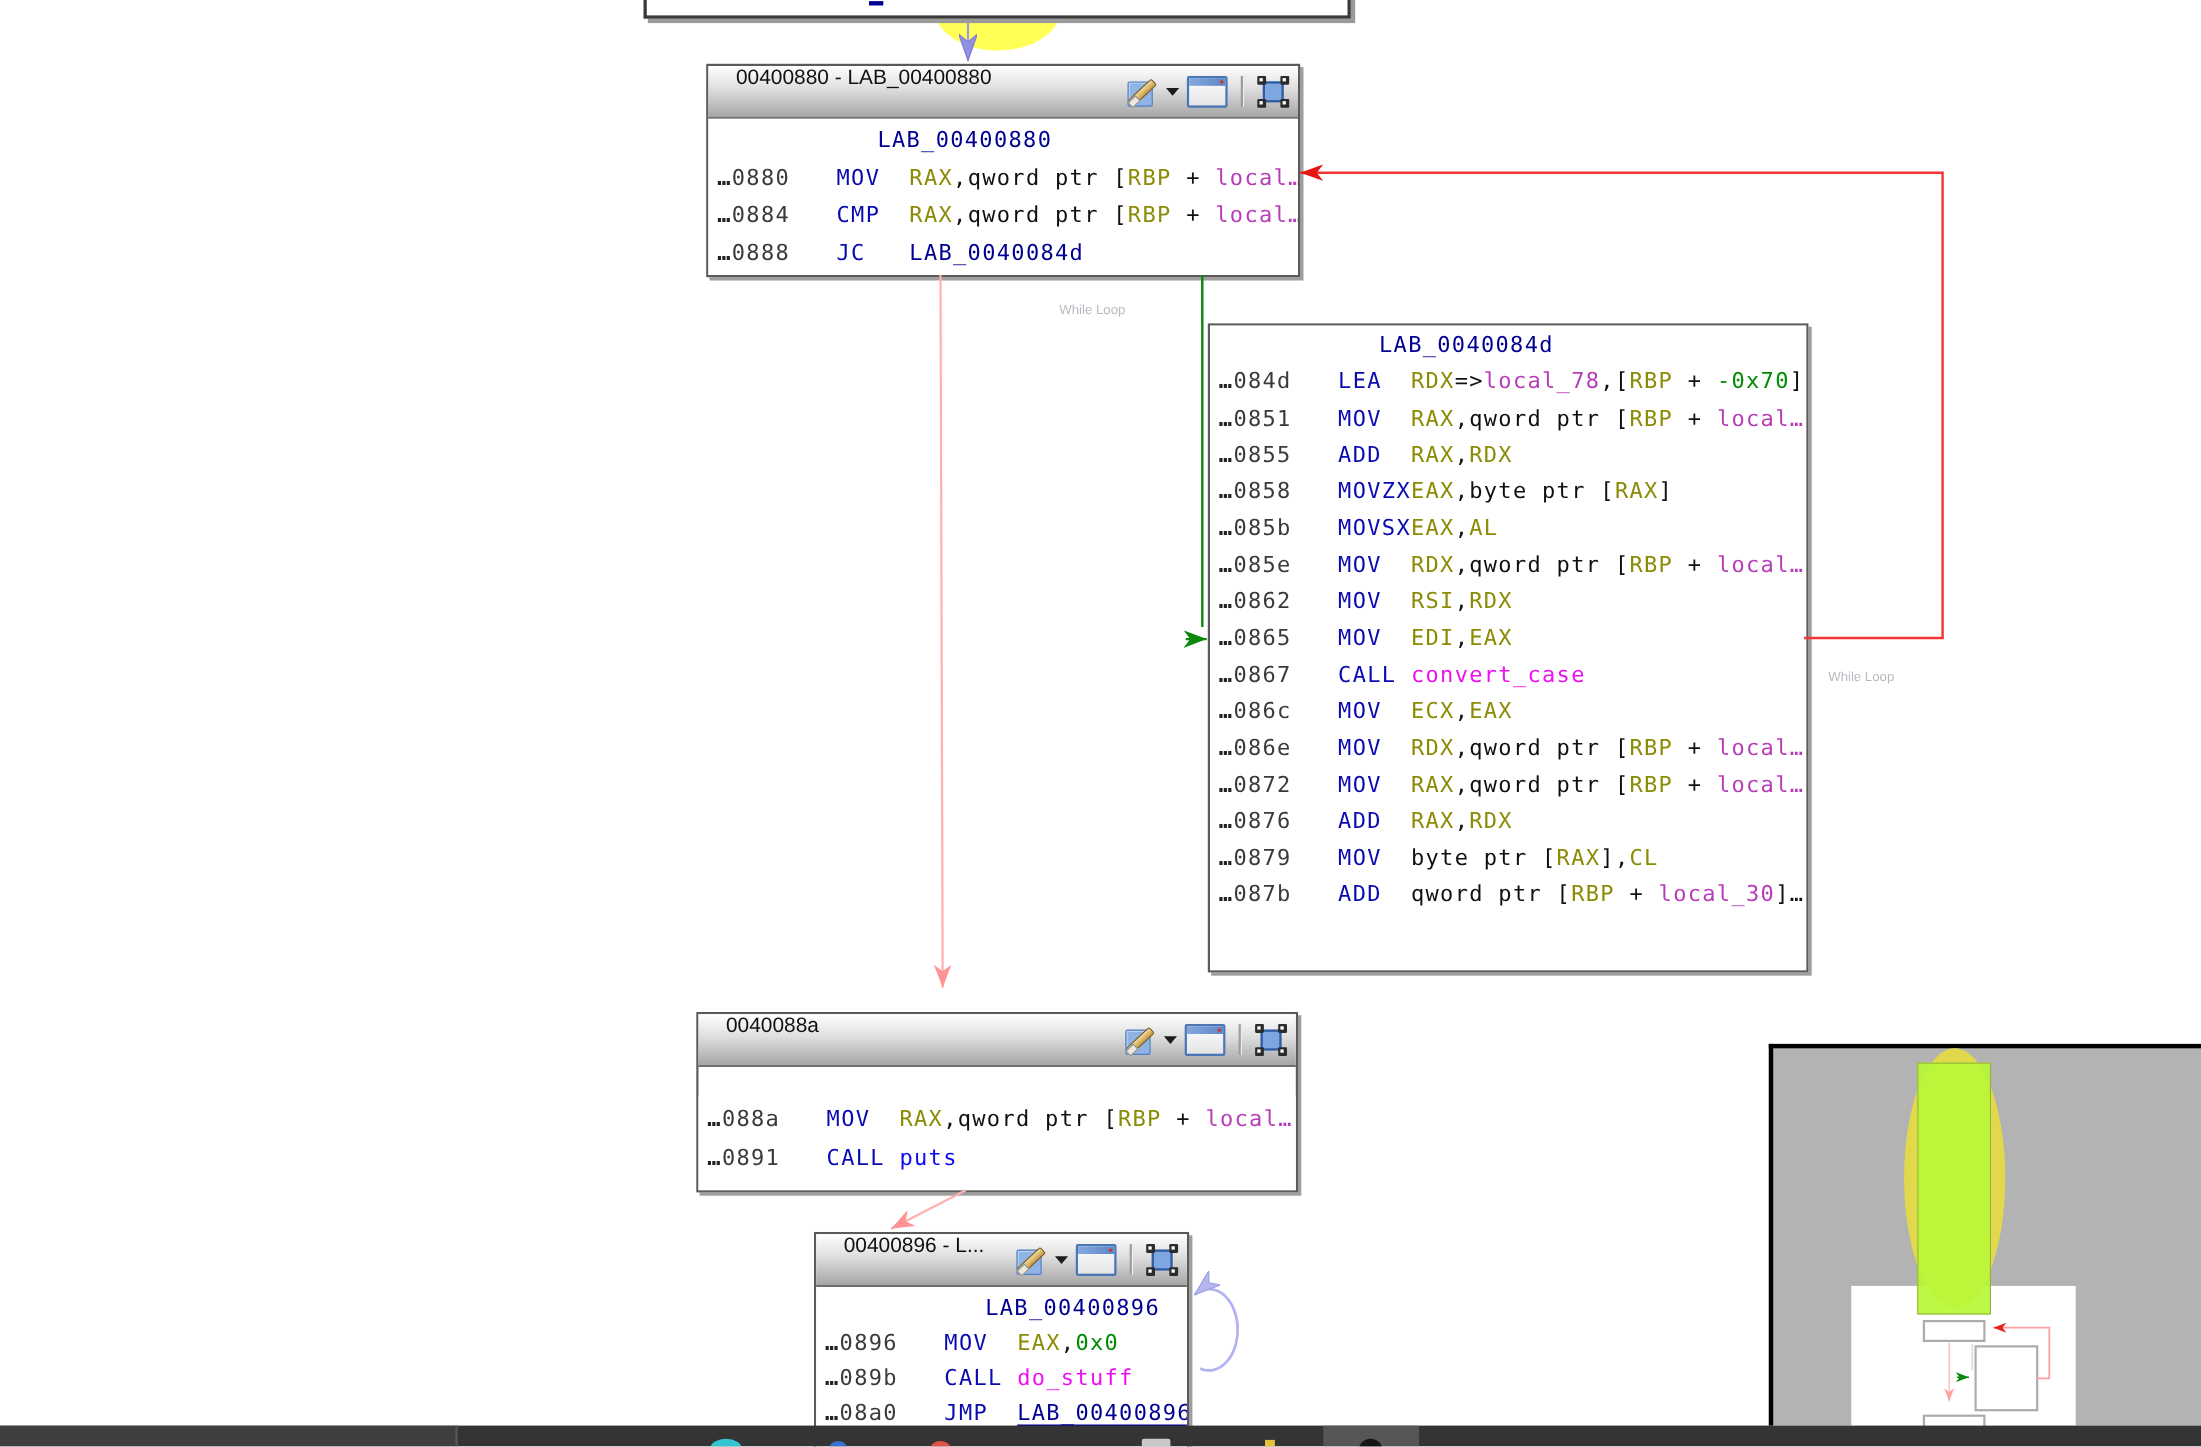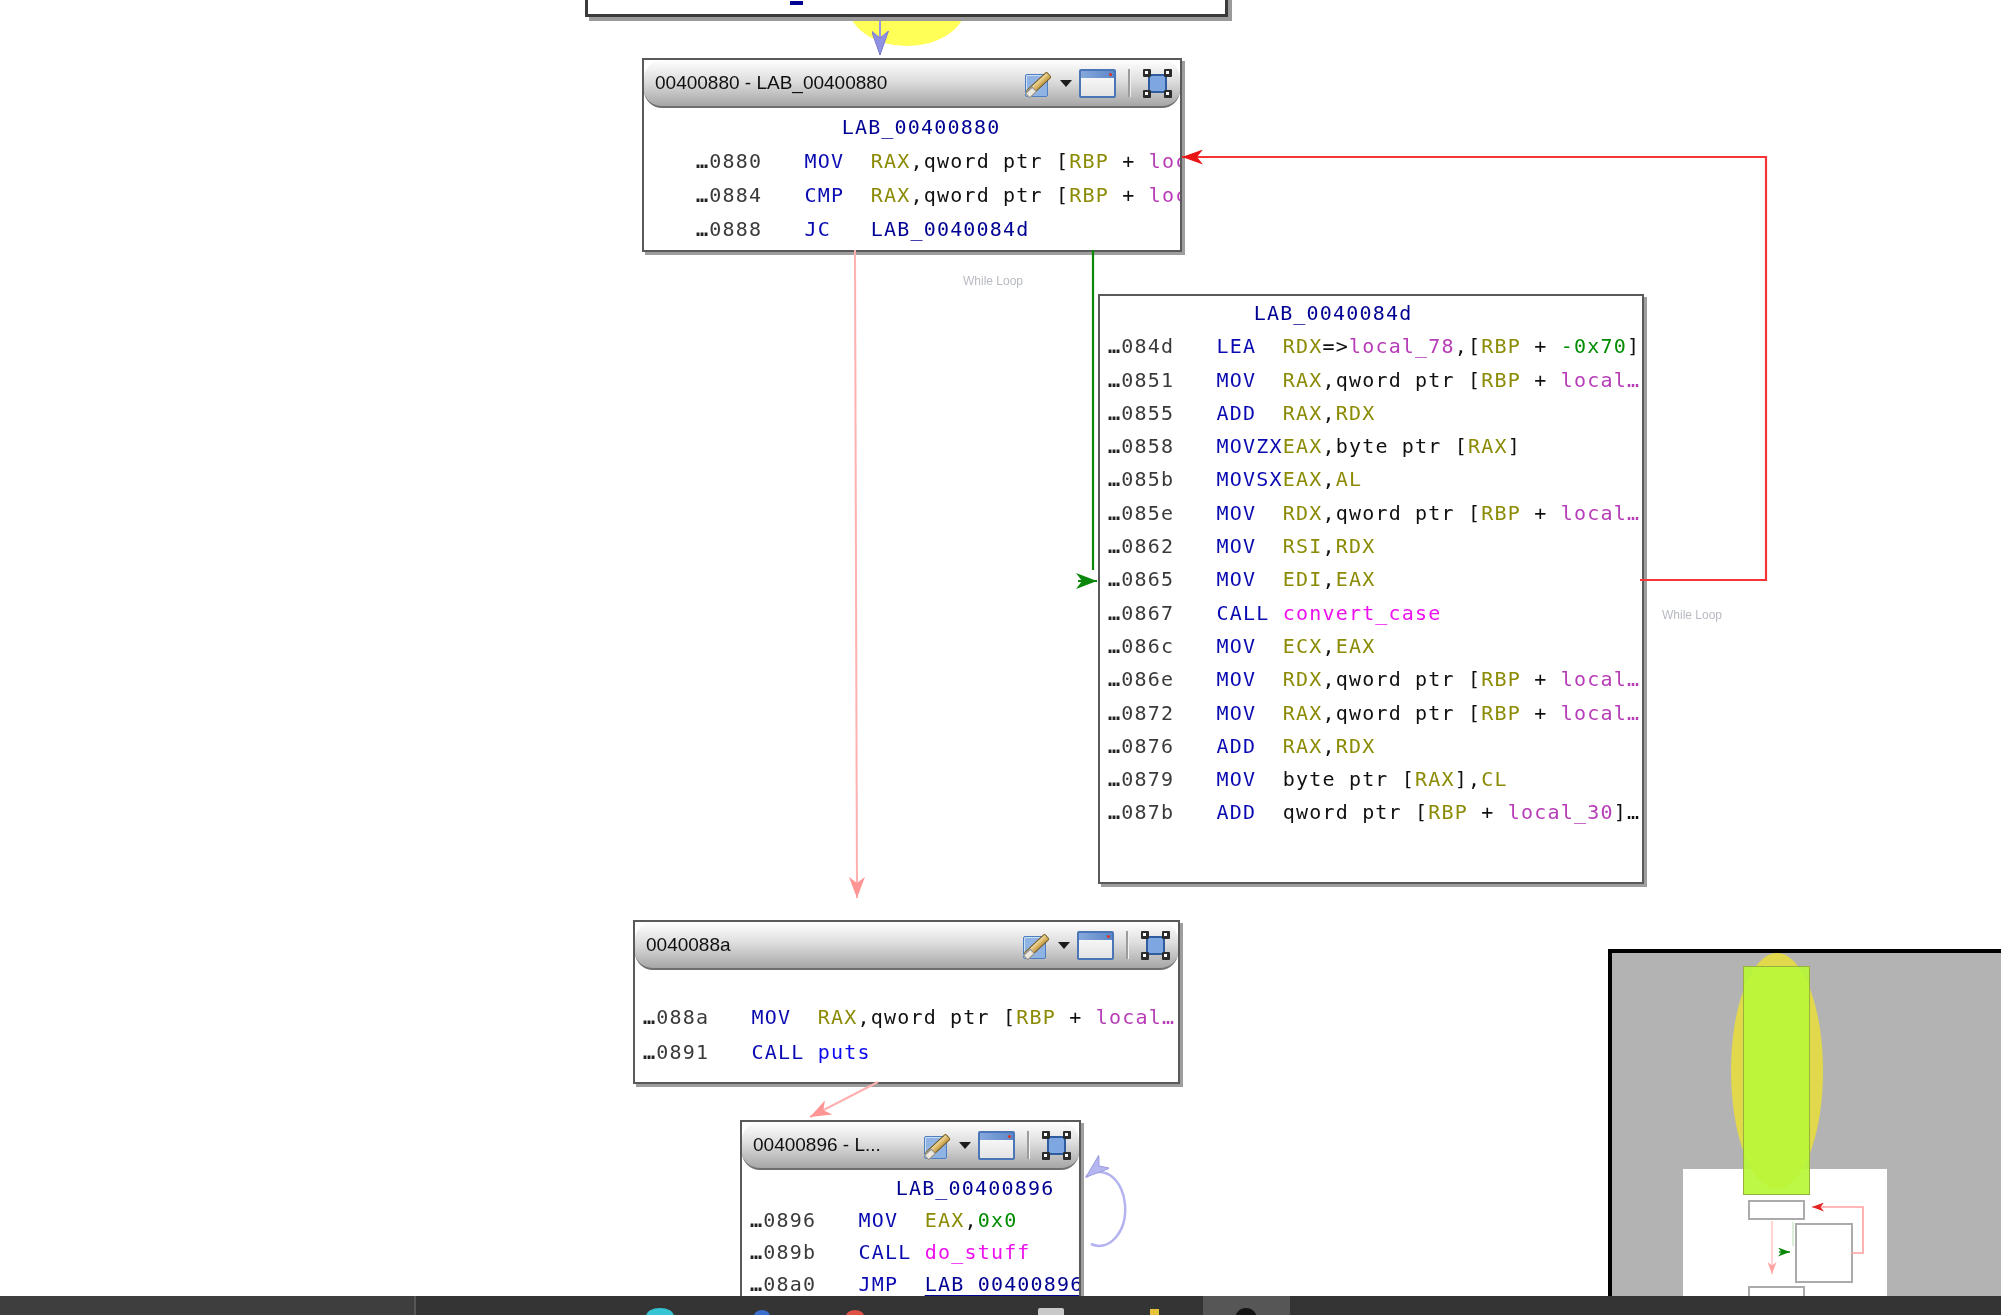--- a/index.html
+++ b/index.html
@@ -1,23 +1,23 @@
 <!DOCTYPE html>
 <html><head>
 <meta charset="utf-8">
 <style>
   html,body{margin:0;padding:0;}
   body{width:2001px;height:1315px;position:relative;overflow:hidden;background:#ffffff;
        font-family:"Liberation Sans",sans-serif;}
   
   .block{position:absolute;background:#fff;border:2px solid #5a5a5a;box-shadow:3px 3px 0 #9e9e9e;
          display:flex;flex-direction:column;z-index:20;}
-  .block-header{height:48px;flex:0 0 48px;display:flex;align-items:center;gap:7px;
-         padding:0 8px 0 11px;background:linear-gradient(180deg,#ffffff 0%,#dedede 45%,#a6a6a6 100%);
-         border-bottom:2px solid #6f6f6f;box-sizing:border-box;border-radius:18px;}
+  .block-header{height:48px;flex:0 0 48px;display:flex;gap:7px;
+         padding:0 8px 0 25px;background:linear-gradient(180deg,#ffffff 0%,#dedede 45%,#a6a6a6 100%);
+         border-bottom:2px solid #6f6f6f;box-sizing:border-box;}
   .block-title{flex:1;font-size:19px;color:#101010;white-space:nowrap;overflow:hidden;}
   .block-body{flex:1;overflow:hidden;background:#fff;}
   .code-row{white-space:pre;font-family:"DejaVu Sans Mono",monospace;font-size:20px;
             letter-spacing:1.2px;height:var(--lh);line-height:var(--lh);padding-left:8px;}
   .c-dots{font-weight:bold;color:#222;}
   .c-addr{color:#3a3a3a;}
   .c-mn{color:#0a0ab2;padding-left:29px;}
   .c-lbl{color:#000092;}
   .u{text-decoration:underline;text-underline-offset:4px;}
   .c-reg{color:#8b8b05;}
@@ -107,21 +107,21 @@
         <span class="ic-sep"></span>
         <span class="ic-sel">
           <span class="sel-sq"></span>
           <i class="hdl h1"></i>
           <i class="hdl h2"></i>
           <i class="hdl h3"></i>
           <i class="hdl h4"></i>
         </span>
       </span>
   </div>
-  <div class="block-body" style="--lh:34px;padding-top:2px;margin-left:44px;">
+  <div class="block-body" style="--lh:34px;padding-top:2px;">
       <div class="code-row"><span class="c-lbl">           LAB_00400880</span></div>
       <div class="code-row"><span class="c-dots">…</span><span class="c-addr">0880 </span><span class="c-mn">MOV  </span><span class="c-reg">RAX</span><span class="c-pl">,qword ptr [</span><span class="c-reg">RBP</span><span class="c-pl"> + </span><span class="c-var">local…</span></div>
       <div class="code-row"><span class="c-dots">…</span><span class="c-addr">0884 </span><span class="c-mn">CMP  </span><span class="c-reg">RAX</span><span class="c-pl">,qword ptr [</span><span class="c-reg">RBP</span><span class="c-pl"> + </span><span class="c-var">local…</span></div>
       <div class="code-row"><span class="c-dots">…</span><span class="c-addr">0888 </span><span class="c-mn">JC   </span><span class="c-lbl">LAB_0040084d</span></div>
     </div>
 </div>
 
 <div class="block" id="b2" style="left:1098px;top:294px;width:542px;height:586px;">
   <div class="block-body" style="--lh:33.3px;padding-top:1px;">
       <div class="code-row"><span class="c-lbl">           LAB_0040084d</span></div>

